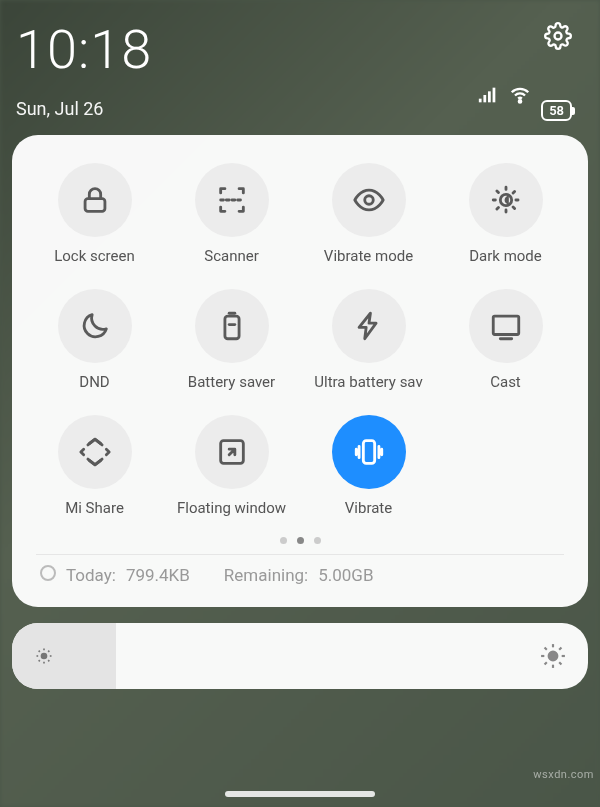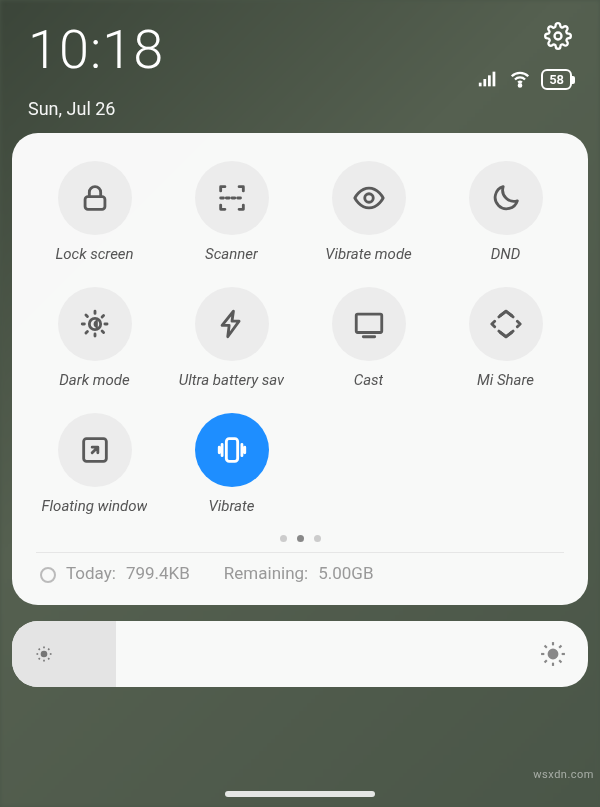--- a/index.html
+++ b/index.html
@@ -11,55 +11,55 @@
     overflow: hidden;
     position: relative;
   }
   .bg-blur {
     position: absolute; inset: 0;
     background: linear-gradient(135deg, #3b4539 0%, #556050 40%, #4a5648 100%);
     filter: blur(2px);
   }
   .status-bar {
     position: relative;
-    padding: 18px 28px 8px 28px;
+    padding: 18px 28px 8px 16px;
     color: #fff;
     display: flex;
     justify-content: space-between;
     align-items: flex-start;
   }
   .time { font-size: 54px; font-weight: 300; letter-spacing: 1px; }
   .date { font-size: 18px; font-weight: 400; margin-top: 17px; opacity: 0.95; }
   .status-right { display: flex; flex-direction: column; align-items: flex-end; gap: 18px; padding-top: 4px; }
   .gear { width: 28px; height: 28px; }
   .indicators { display: flex; align-items: center; gap: 10px; }
   .signal, .wifi { width: 22px; height: 22px; }
   .battery {
     display: flex; align-items: center;
     border: 2px solid #fff; border-radius: 6px;
     padding: 1px 6px; font-size: 13px; font-weight: 600;
     position: relative;
+    margin-top: 32px;
   }
   .battery::after {
     content: ""; position: absolute; right: -5px; top: 5px;
     width: 3px; height: 8px; background: #fff; border-radius: 0 2px 2px 0;
   }
 
   .panel {
     position: relative;
     margin: 6px 12px 0 12px;
     background: rgba(252,252,252,0.98);
     border-radius: 26px;
     padding: 28px 20px 18px 20px;
   }
   .grid {
     display: grid;
     grid-template-columns: repeat(4, 1fr);
     gap: 24px 12px;
-    font-style: italic;
   }
   .tile {
     display: flex; flex-direction: column; align-items: center;
     gap: 10px; cursor: pointer;
     position: relative;
   }
   .circle {
     width: 74px; height: 74px; border-radius: 50%;
     background: #ececec;
     display: flex; align-items: center; justify-content: center;
@@ -78,21 +78,21 @@
     z-index: 5;
   }
   .dots {
     display: flex; justify-content: center; gap: 10px;
     margin: 20px 0 10px 0;
   }
   .dot { width: 7px; height: 7px; border-radius: 50%; background: #ccc; }
   .dot.active { background: #888; }
   .divider { height: 1px; background: #e6e6e6; margin: 0 4px 10px 4px; }
   .data-row {
-    display: flex; align-items: flex-end; gap: 10px;
+    display: flex; align-items: flex-start; gap: 10px;
     color: #999; font-size: 17px; padding: 0 8px 4px 8px;
   }
   .data-circle { width: 16px; height: 16px; border: 2px solid #bbb; border-radius: 50%; }
 
   .brightness {
     position: relative;
     margin: 16px 12px 0 12px;
     background: rgba(252,252,252,0.98);
     border-radius: 26px;
     height: 66px;
@@ -181,34 +181,44 @@
           <svg width="34" height="34" viewBox="0 0 24 24" fill="none" stroke="currentColor" stroke-width="2" stroke-linecap="round" stroke-linejoin="round">
             <path d="M2 12s3.5-7 10-7 10 7 10 7-3.5 7-10 7-10-7-10-7z"></path>
             <circle cx="12" cy="12" r="3"></circle>
           </svg>
         </div>
         <div class="tile-label">Vibrate mode</div>
       </div>
       <div class="tile">
         <div class="circle">
           <svg width="34" height="34" viewBox="0 0 24 24" fill="none" stroke="currentColor" stroke-width="2" stroke-linecap="round" stroke-linejoin="round">
-            <path d="M20 14A8 8 0 0 1 10 4a8 8 0 1 0 10 10z"></path>
-          </svg>
-        </div>
-        <div class="tile-label">DND</div>
-      </div>
-      <div class="tile">
-        <div class="circle">
-          <svg width="34" height="34" viewBox="0 0 24 24" fill="none" stroke="currentColor" stroke-width="2" stroke-linecap="round" stroke-linejoin="round">
             <circle cx="12" cy="12" r="4"></circle>
             <path d="M12 3v2M12 19v2M3 12h2M19 12h2M5.6 5.6l1.4 1.4M17 17l1.4 1.4M5.6 18.4L7 17M17 7l1.4-1.4" stroke-dasharray="1.5 2.5"></path>
             <path d="M14 9a3 3 0 0 0 0 6" fill="currentColor" stroke="none"></path>
           </svg>
         </div>
         <div class="tile-label">Dark mode</div>
+      </div>
+      <div class="tile">
+        <div class="circle">
+          <svg width="34" height="34" viewBox="0 0 24 24" fill="none" stroke="currentColor" stroke-width="2" stroke-linecap="round" stroke-linejoin="round">
+            <path d="M20 14A8 8 0 0 1 10 4a8 8 0 1 0 10 10z"></path>
+          </svg>
+        </div>
+        <div class="tile-label">DND</div>
+      </div>
+      <div class="tile">
+        <div class="circle">
+          <svg width="34" height="34" viewBox="0 0 24 24" fill="none" stroke="currentColor" stroke-width="2" stroke-linecap="round" stroke-linejoin="round">
+            <rect x="7" y="5" width="10" height="16" rx="2"></rect>
+            <line x1="10" y1="3" x2="14" y2="3"></line>
+            <line x1="10" y1="11" x2="14" y2="11"></line>
+          </svg>
+        </div>
+        <div class="tile-label">Battery saver</div>
       </div>
       <div class="tile">
         <div class="circle">
           <svg width="34" height="34" viewBox="0 0 24 24" fill="none" stroke="currentColor" stroke-width="2" stroke-linecap="round" stroke-linejoin="round">
             <path d="M13 3L5 13h5l-1 8 8-11h-5l1-7z"></path>
           </svg>
         </div>
         <div class="tile-label">Ultra battery sav</div>
       </div>
       <div class="tile">

